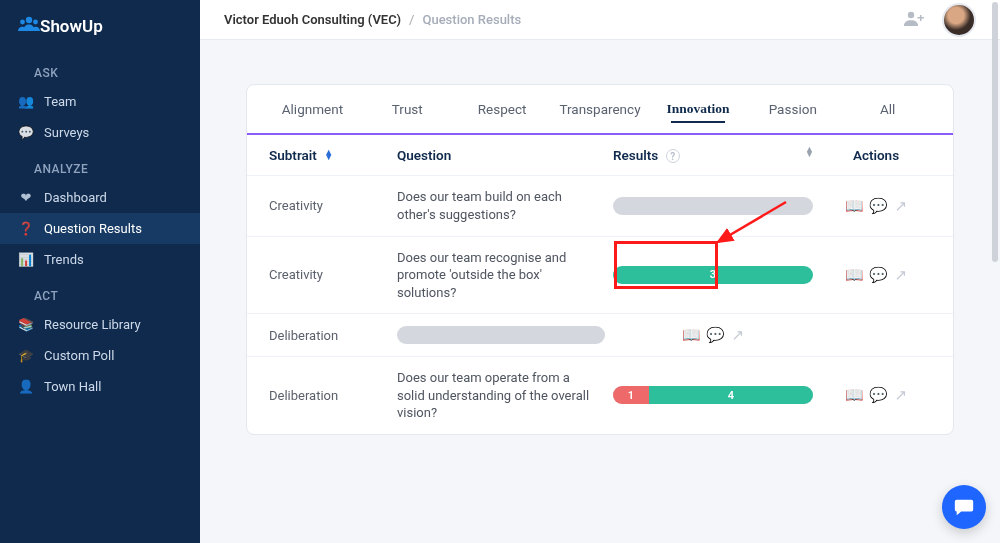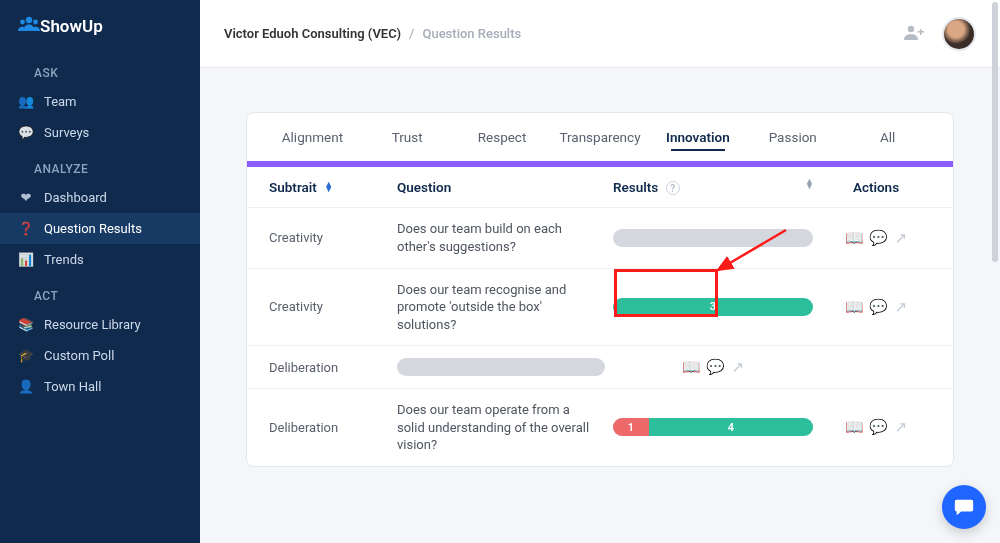--- a/index.html
+++ b/index.html
@@ -52,21 +52,21 @@
   .nav-item .nav-icon { width: 16px; text-align: center; opacity: 0.85; font-size: 13px; }
   
   .main {
     flex: 1;
     display: flex;
     flex-direction: column;
     background: #f4f6f9;
     min-width: 0;
   }
   .topbar {
-    height: 68px;
+    height: 40px;
     background: #fff;
     border-bottom: 1px solid #e6e9ee;
     display: flex;
     align-items: center;
     padding: 0 24px;
     gap: 8px;
     font-size: 13px;
   }
   .crumb { color: #333; font-weight: 600; }
   .crumb-sep { color: #aaa; }
@@ -97,36 +97,38 @@
     line-height: 1.45;
   }
   .card {
     margin-top: 22px;
     background: #fff;
     border: 1px solid #e3e7ee;
     border-radius: 8px;
   }
   .tabs {
     display: flex;
-    border-bottom: 6px solid #8b5cf6;
+    border-bottom: 2px solid #8b5cf6;
     padding: 0 20px;
     gap: 4px;
+    justify-content: center;
   }
   .tab {
     flex: 1;
     text-align: center;
     padding: 16px 8px;
     font-size: 13.5px;
     color: #5a6270;
     cursor: pointer;
     position: relative;
   }
   .tab.active {
     color: #0f2a4c;
     font-weight: 600;
+    font-family: Liberation Serif, serif;
   }
   .tab.active::after {
     content: "";
     position: absolute;
     left: 18px; right: 18px; bottom: 10px;
     height: 2px;
     background: #0f2a4c;
   }
   .tab-highlight-box {
     position: absolute;

